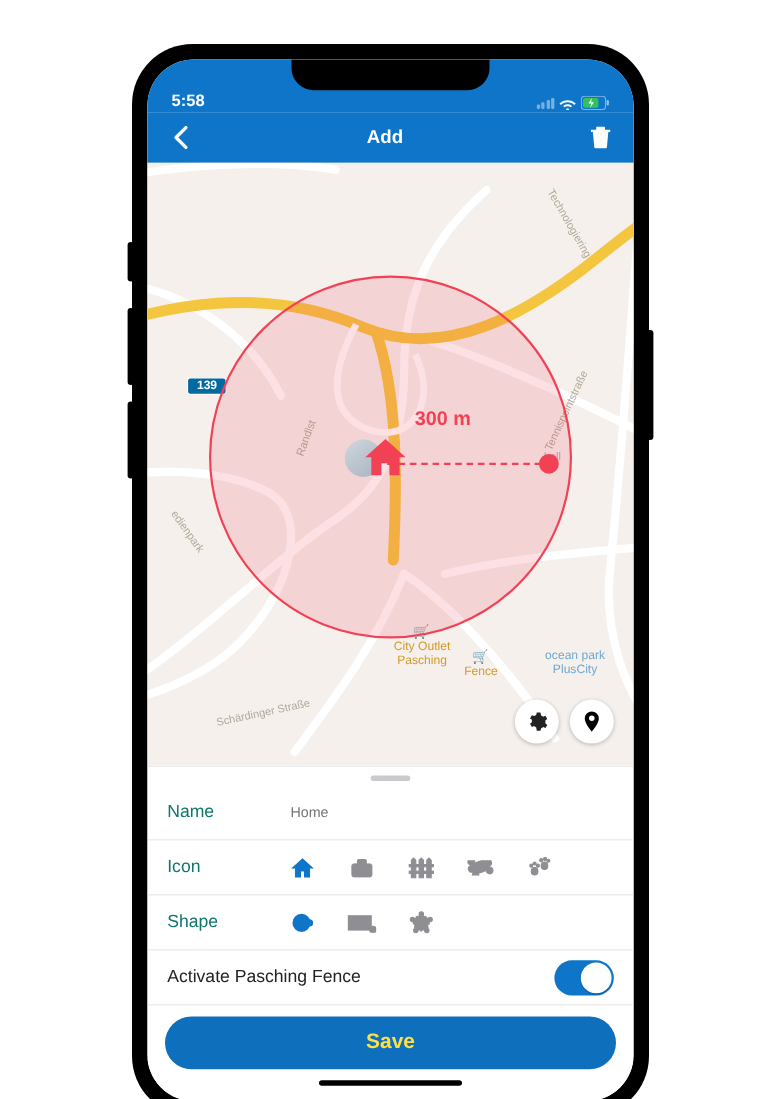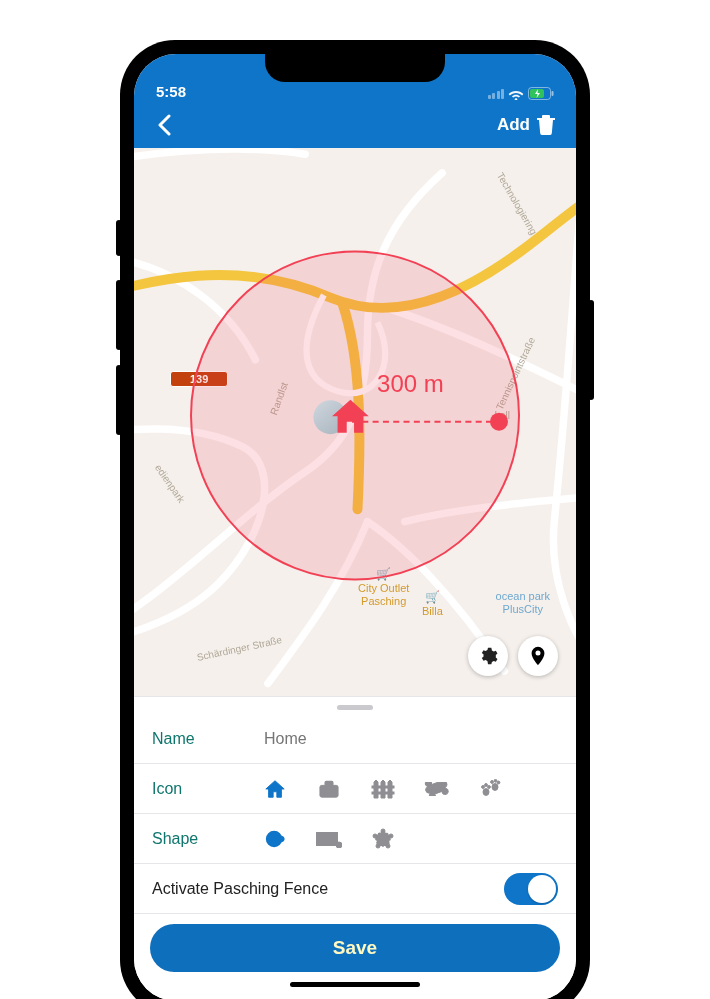--- a/index.html
+++ b/index.html
@@ -41,82 +41,82 @@
   .sig-bars{display:flex;align-items:flex-end;gap:1.5px;opacity:.45}
   .sig-bars span{width:3px;background:#fff;border-radius:1px;}
   .sig-bars span:nth-child(1){height:4px}.sig-bars span:nth-child(2){height:6px}
   .sig-bars span:nth-child(3){height:8px}.sig-bars span:nth-child(4){height:10px}
   .wifi svg,.batt svg{display:block}
   
   .nav{
     height:46px;background:var(--blue);color:#fff;display:flex;align-items:center;
     padding:0 14px;font-size:17px;font-weight:600;
   }
-  .nav .title{flex:1;text-align:right;margin-left:-10px}
+  .nav .title{flex:1;text-align:center;margin-left:-10px}
   .nav svg{fill:#fff;}
   .icon-btn{width:32px;height:32px;display:flex;align-items:center;justify-content:center;cursor:pointer}
   
   .map{flex:1;position:relative;background:var(--light);overflow:hidden}
   .map svg.roads{position:absolute;inset:0;width:100%;height:100%}
   .hwy-shield{
-    position:absolute;left:36px;top:195px;background:#c2410c;color:#fff;font-size:11px;
-    border:1.5px solid #fff;border-radius:3px;padding:1px 19px;font-weight:600;margin-top:28px;
+    position:absolute;left:36px;top:195px;background:#0369a1;color:#fff;font-size:11px;
+    border:1.5px solid #fff;border-radius:3px;padding:1px 8px;font-weight:600;
   }
   .poi{position:absolute;font-size:11px;color:#d39a2a;text-align:center;line-height:1.2}
   .poi .cart{font-size:12px;display:block}
   .street-lbl{position:absolute;font-size:10px;color:#b0a898;white-space:nowrap}
   
   .fence-circle{
     position:absolute;width:330px;height:330px;border-radius:50%;
     background:rgba(242,65,85,.16);border:2px solid var(--red);
     left:50%;top:50%;transform:translate(-50%,-52%);
   }
   .center-marker{
     position:absolute;left:50%;top:50%;transform:translate(-60%,-58%);text-align:center;
   }
   .center-marker .photo{width:34px;height:34px;border-radius:50%;background:linear-gradient(140deg,#cfd7de,#a8b3bd);display:inline-block;vertical-align:middle;position:absolute;left:-14px;top:6px;z-index:0}
   .center-marker svg{position:relative;z-index:1}
   .radius-line{position:absolute;left:50%;top:50%;transform:translate(-3px,-52%);display:flex;align-items:center;z-index:2}
   .radius-line .dash{border-top:2px dashed var(--red);width:140px;height:0}
   .radius-line .dot{width:18px;height:18px;background:var(--red);border-radius:50%;margin-left:-2px}
-  .radius-lbl{position:absolute;color:var(--red);font-size:24px;font-weight:400;left:55%;top:40.5%}
+  .radius-lbl{position:absolute;color:var(--red);font-size:18px;font-weight:700;left:55%;top:40.5%}
   .map-fab{
     position:absolute;width:40px;height:40px;border-radius:50%;background:#fff;
     box-shadow:0 1px 4px rgba(0,0,0,.25);display:flex;align-items:center;justify-content:center;
     cursor:pointer;
   }
   .map-fab.gear{right:68px;bottom:20px}
   .map-fab.loc {right:18px;bottom:20px}
   
   .sheet{background:#fff;border-top:1px solid var(--divider);display:flex;flex-direction:column;padding-bottom:14px}
   .handle{width:36px;height:5px;background:#c9c9ce;border-radius:3px;margin:8px auto 4px}
   .row{
     display:flex;align-items:center;min-height:50px;padding:0 18px;
     border-bottom:1px solid var(--divider);font-size:16px;color:var(--text);
   }
   .row:last-of-type{border-bottom:none}
   .row .label{width:110px;color:#0f766e}
   .row input[type=text]{
-    border:none;outline:none;font-size:16px;color:var(--gray);flex:1;background:transparent;
+    border:none;outline:none;font-size:13px;color:var(--gray);flex:1;background:transparent;
   }
   .opts{display:flex;gap:28px;align-items:center}
   .opt{width:26px;height:26px;display:flex;align-items:center;justify-content:center;cursor:pointer}
   .opt svg{display:block}
   .opt.sel svg *{stroke:var(--blue);fill:var(--blue)}
   .gray svg *{stroke:var(--gray);fill:var(--gray)}
   
   .switch{
     position:relative;width:54px;height:32px;background:var(--blue);border-radius:16px;cursor:pointer;
   }
   .switch::after{
     content:"";position:absolute;width:28px;height:28px;background:#fff;border-radius:50%;
     top:2px;right:2px;box-shadow:0 1px 2px rgba(0,0,0,.2);
   }
   .save-btn{
-    margin:10px 16px 0;background:var(--blue-dark);color:#fef9c3;border:none;border-radius:26px;
+    margin:10px 16px 0;background:var(--blue-dark);color:#fde047;border:none;border-radius:26px;
     height:48px;font-size:19px;font-weight:600;cursor:pointer;
   }
   .home-ind{width:130px;height:5px;background:#000;border-radius:3px;margin:10px auto 0}
 </style>
 </head>
 <body>
 
 <div class="phone">
   <div class="side-btn s1"></div>
   <div class="side-btn s2"></div>
@@ -195,21 +195,21 @@
 
       <span class="street-lbl" style="left:128px;top:245px;transform:rotate(-70deg)">Randlst</span>
       <span class="street-lbl" style="left:342px;top:220px;transform:rotate(-65deg)">Tennispointstraße</span>
       <span class="street-lbl" style="right:24px;top:50px;transform:rotate(60deg)">Technologiering</span>
       <span class="street-lbl" style="left:62px;bottom:42px;transform:rotate(-12deg)">Schärdinger Straße</span>
       <span class="street-lbl" style="left:14px;top:330px;transform:rotate(55deg)">edienpark</span>
       <span class="street-lbl" style="right:66px;top:262px">Loll</span>
 
       <div class="poi" style="left:224px;bottom:88px"><span class="cart">🛒</span><span style="white-space:pre-line">City Outlet
 Pasching</span></div>
-      <div class="poi" style="left:288px;bottom:78px"><span class="cart">🛒</span><span>Billa</span></div>
+      <div class="poi" style="left:288px;bottom:78px"><span class="cart">🛒</span><span>Fence</span></div>
       <div class="poi" style="right:26px;bottom:80px;color:#6fa8cf"><span style="white-space:pre-line">ocean park
 PlusCity</span></div>
 
       <div class="fence-circle"></div>
       <div class="center-marker">
         <span class="photo"></span>
         <svg width="46" height="44" viewBox="0 0 24 24">
             <path fill="#f24155" d="M12 3l10 9h-3v9h-5v-6H10v6H5v-9H2z"></path>
           </svg>
       </div>

